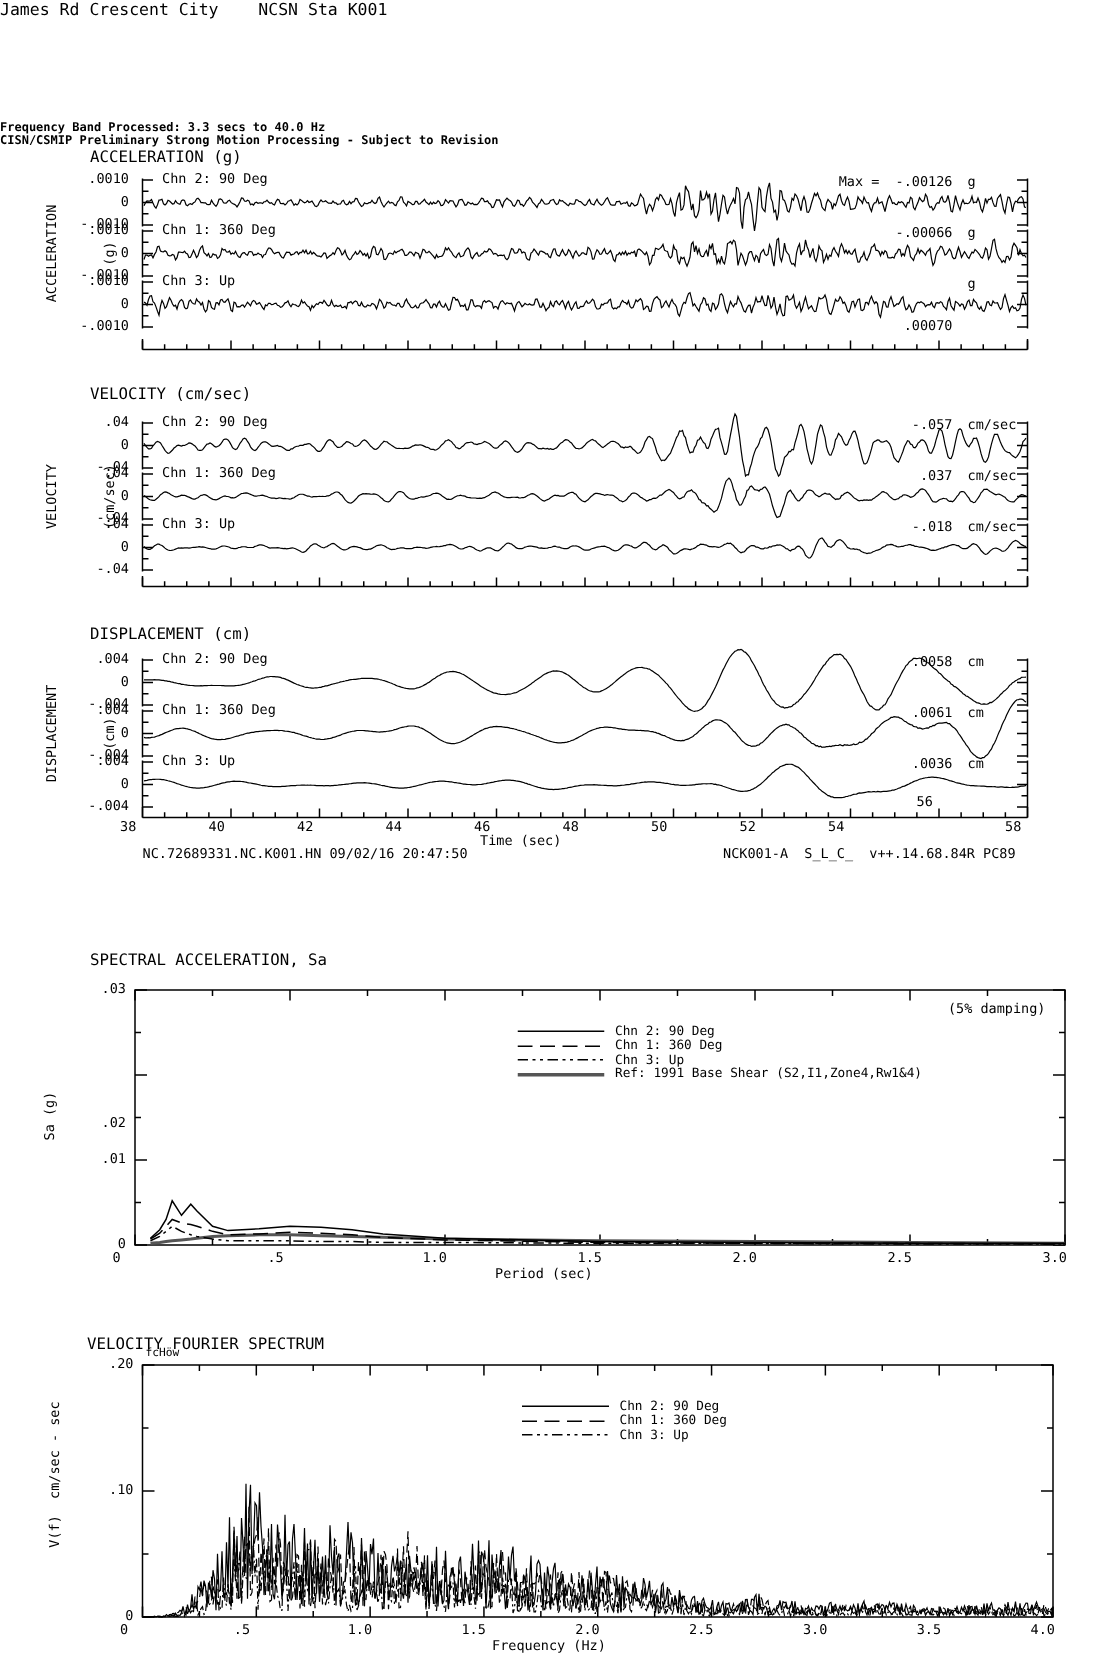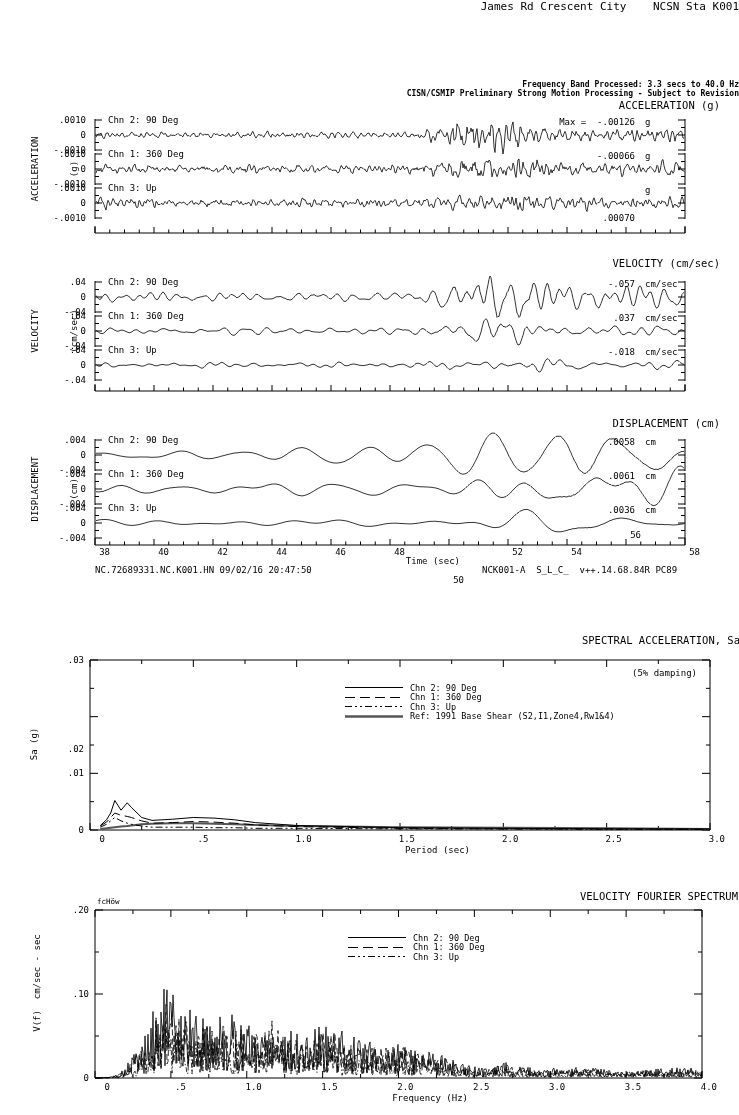--- a/index.html
+++ b/index.html
@@ -1,21 +1,21 @@
 <!DOCTYPE html>
 <html><head>
 <meta charset="utf-8">
 <style>
   html,body{margin:0;padding:0;background:#fff;}
   #page{position:relative;width:739px;height:1115px;background:#fff;color:#000;
         font-family:"DejaVu Sans Mono",monospace;overflow:hidden;}
   #canvas{position:absolute;left:0;top:0;z-index:1;}
   .lbl{position:absolute;font-size:9px;line-height:11px;white-space:pre;z-index:2;}
   .r{text-align:right;}
-  .c{text-align:right;}
+  .c{text-align:left;}
   .hdr1{font-size:11px;line-height:13px;}
   .hdr2{font-size:8px;line-height:10px;font-weight:bold;}
   .title{font-size:10.5px;line-height:12px;}
   .small{font-size:7.5px;}
   .side{position:absolute;width:120px;height:34px;text-align:center;font-size:9px;line-height:13px;
         transform:rotate(-90deg);white-space:pre;z-index:2;}
   .side span{display:block;}
   .rot{position:absolute;text-align:center;font-size:9px;transform:rotate(-90deg);white-space:pre;z-index:2;}
   .legend{position:absolute;z-index:2;}
   .lrow{display:flex;align-items:center;height:9.5px;font-size:8.5px;white-space:pre;}
@@ -512,21 +512,21 @@
         </svg>
       <span>Chn 3: Up</span>
     </div>
   </div>
 <span class="lbl c" style="left: 80px; top: 547px; width: 30px;">38</span>
     <span class="lbl c" style="left: 139px; top: 547px; width: 30px;">40</span>
     <span class="lbl c" style="left: 198px; top: 547px; width: 30px;">42</span>
     <span class="lbl c" style="left: 257px; top: 547px; width: 30px;">44</span>
     <span class="lbl c" style="left: 316px; top: 547px; width: 30px;">46</span>
     <span class="lbl c" style="left: 375px; top: 547px; width: 30px;">48</span>
-    <span class="lbl c" style="left: 434px; top: 547px; width: 30px; margin-top: 28px;">50</span>
+    <span class="lbl c" style="left: 434px; top: 547px; width: 30px;">50</span>
     <span class="lbl c" style="left: 493px; top: 547px; width: 30px;">52</span>
     <span class="lbl c" style="left: 552px; top: 547px; width: 30px;">54</span>
     <span class="lbl c" style="left: 611px; top: 530px; width: 30px;">56</span>
     <span class="lbl c" style="left: 670px; top: 547px; width: 30px;">58</span>
     <span class="lbl c" style="left: 75px; top: 834px; width: 30px;">0</span>
     <span class="lbl c" style="left: 178.333px; top: 834px; width: 30px;">.5</span>
     <span class="lbl c" style="left: 281.667px; top: 834px; width: 30px;">1.0</span>
     <span class="lbl c" style="left: 385px; top: 834px; width: 30px;">1.5</span>
     <span class="lbl c" style="left: 488.333px; top: 834px; width: 30px;">2.0</span>
     <span class="lbl c" style="left: 591.667px; top: 834px; width: 30px;">2.5</span>

